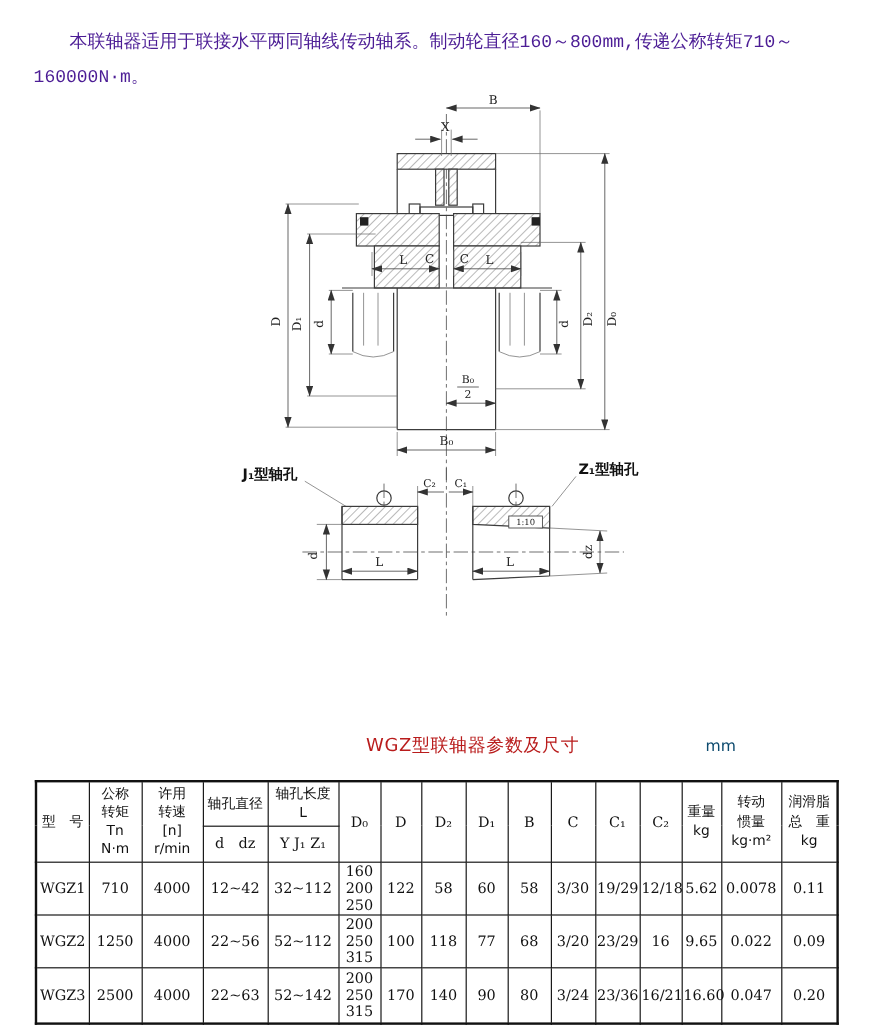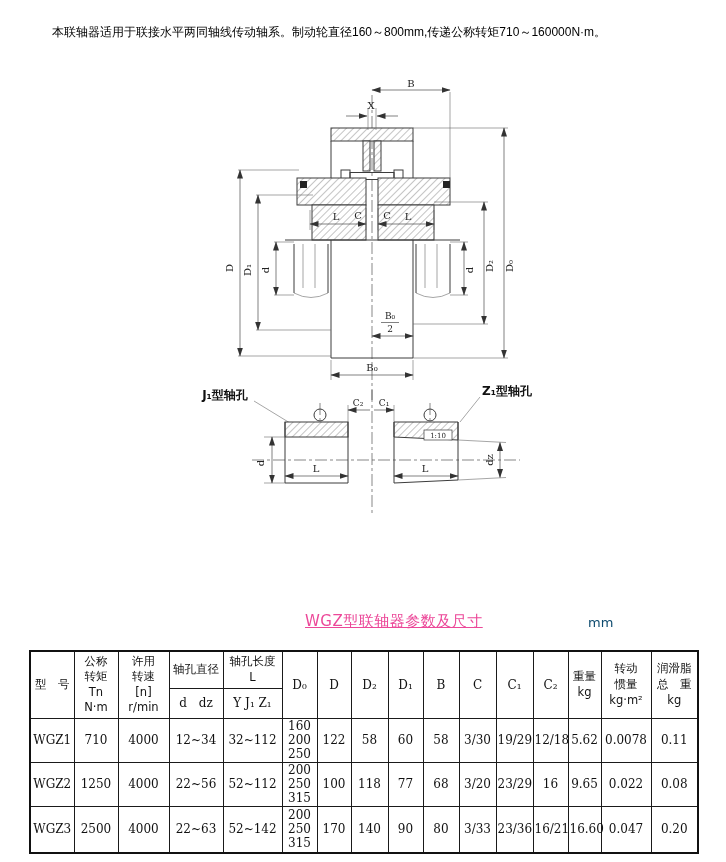--- a/index.html
+++ b/index.html
@@ -3,39 +3,39 @@
 <meta charset="utf-8">
 <style>
   html,body{margin:0;padding:0;}
   body{
     width:726px;height:862px;position:relative;background:#ffffff;
     font-family:"DejaVu Serif", serif;color:#1c1c1c;overflow:hidden;
   }
   
   .intro{
     position:absolute;left:28px;top:6px;width:672px;
-    font-size:12px;line-height:29px;text-indent:2em;
-    font-family:Liberation Sans, sans-serif;color:#000000;
+    font-size:15px;line-height:29px;text-indent:2em;
+    font-family:Liberation Mono, monospace;color:#4c1d95;
   }
   
   .diagram{position:absolute;left:0;top:78px;}
   .ln{stroke:#3c3c3c;stroke-width:1;fill:none;}
   .thin{stroke:#6a6a6a;stroke-width:0.6;fill:none;}
   .dim{stroke:#4a4a4a;stroke-width:0.7;fill:none;}
   .cl{stroke:#555;stroke-width:0.7;fill:none;stroke-dasharray:12 3 3 3;}
   .hatchShape{fill:url(#hat);stroke:#3c3c3c;stroke-width:1;}
   .solidSq{fill:#222;stroke:none;}
   .dimtxt{font-family:"DejaVu Serif", serif;font-size:10px;fill:#222;}
   .dimtxt9{font-family:"DejaVu Serif", serif;font-size:9px;fill:#222;}
   .cjk{font-family:"DejaVu Sans", sans-serif;font-size:12px;font-weight:bold;fill:#111;}
   .tinytxt{font-family:"DejaVu Serif", serif;font-size:7px;fill:#222;}
   
   .tbl-title{
     position:absolute;left:305px;top:612px;font-size:15px;
-    font-family:"DejaVu Sans", sans-serif;color:#ec4899;letter-spacing:0.5px;text-decoration:underline;
+    font-family:"DejaVu Sans", sans-serif;color:#b91c1c;letter-spacing:0.5px;
   }
   .tbl-unit{
     position:absolute;left:588px;top:615px;font-size:13px;
     font-family:"DejaVu Sans", sans-serif;color:#0c4a6e;
   }
   
   table.params{
     position:absolute;left:29px;top:650px;width:668px;
     border-collapse:collapse;table-layout:fixed;
     font-family:"DejaVu Serif", serif;
@@ -294,21 +294,21 @@
     <tr class="hr2">
       <th class="lat">d　dz</th>
       <th class="lat">Y J₁ Z₁</th>
     </tr>
   </thead>
   <tbody>
       <tr>
         <td>WGZ1</td>
         <td>710</td>
         <td>4000</td>
-        <td>12~34</td>
+        <td>12~42</td>
         <td>32~112</td>
         <td>160
 200
 250</td>
         <td>122</td>
         <td>58</td>
         <td>60</td>
         <td>58</td>
         <td>3/30</td>
         <td>19/29</td>
@@ -328,36 +328,36 @@
 315</td>
         <td>100</td>
         <td>118</td>
         <td>77</td>
         <td>68</td>
         <td>3/20</td>
         <td>23/29</td>
         <td>16</td>
         <td>9.65</td>
         <td>0.022</td>
-        <td>0.08</td>
+        <td>0.09</td>
       </tr>
       <tr>
         <td>WGZ3</td>
         <td>2500</td>
         <td>4000</td>
         <td>22~63</td>
         <td>52~142</td>
         <td>200
 250
 315</td>
         <td>170</td>
         <td>140</td>
         <td>90</td>
         <td>80</td>
-        <td>3/33</td>
+        <td>3/24</td>
         <td>23/36</td>
         <td>16/21</td>
         <td>16.60</td>
         <td>0.047</td>
         <td>0.20</td>
       </tr>
     </tbody>
 </table>
 
 </body></html>

